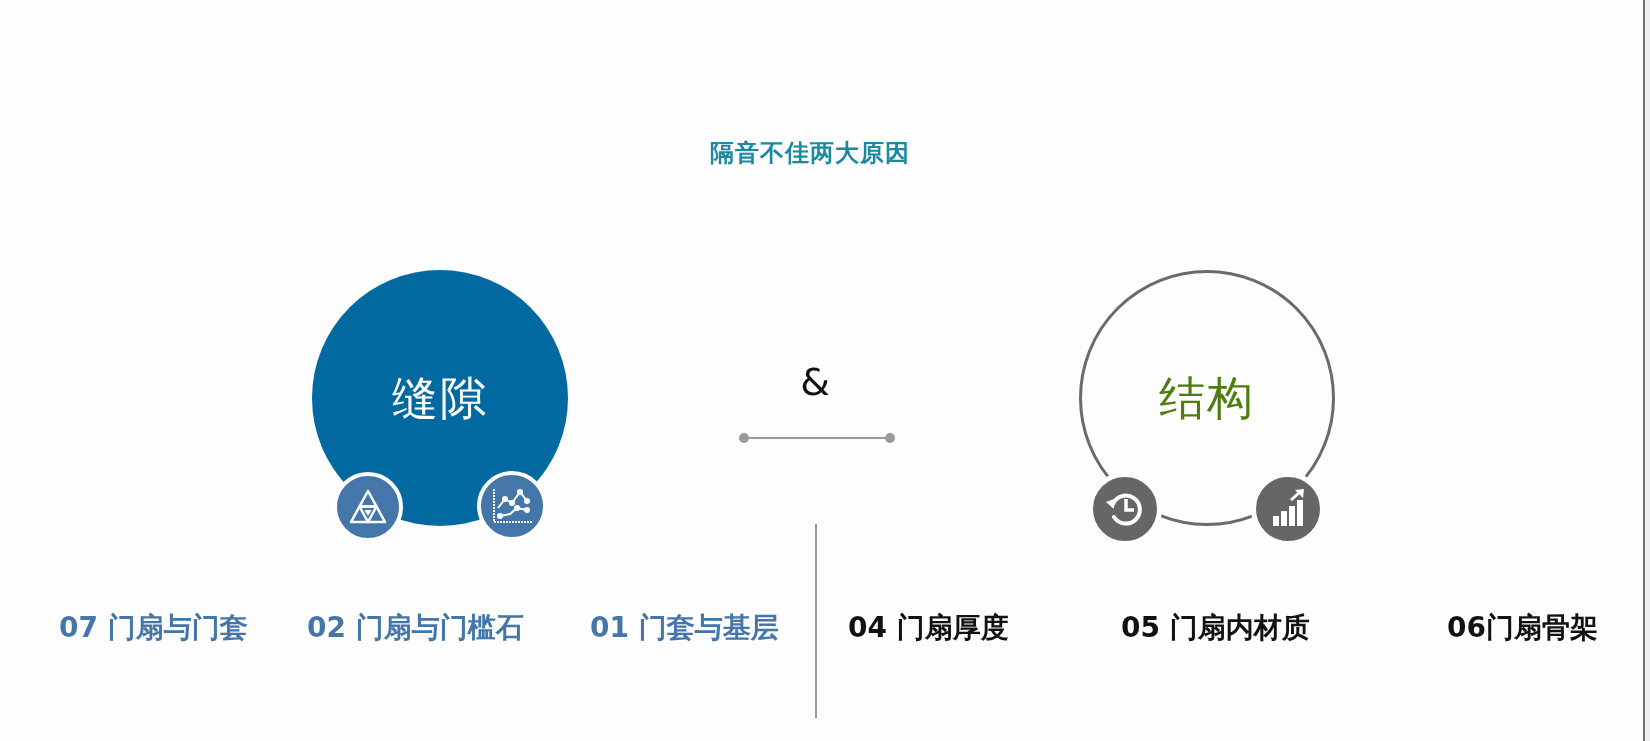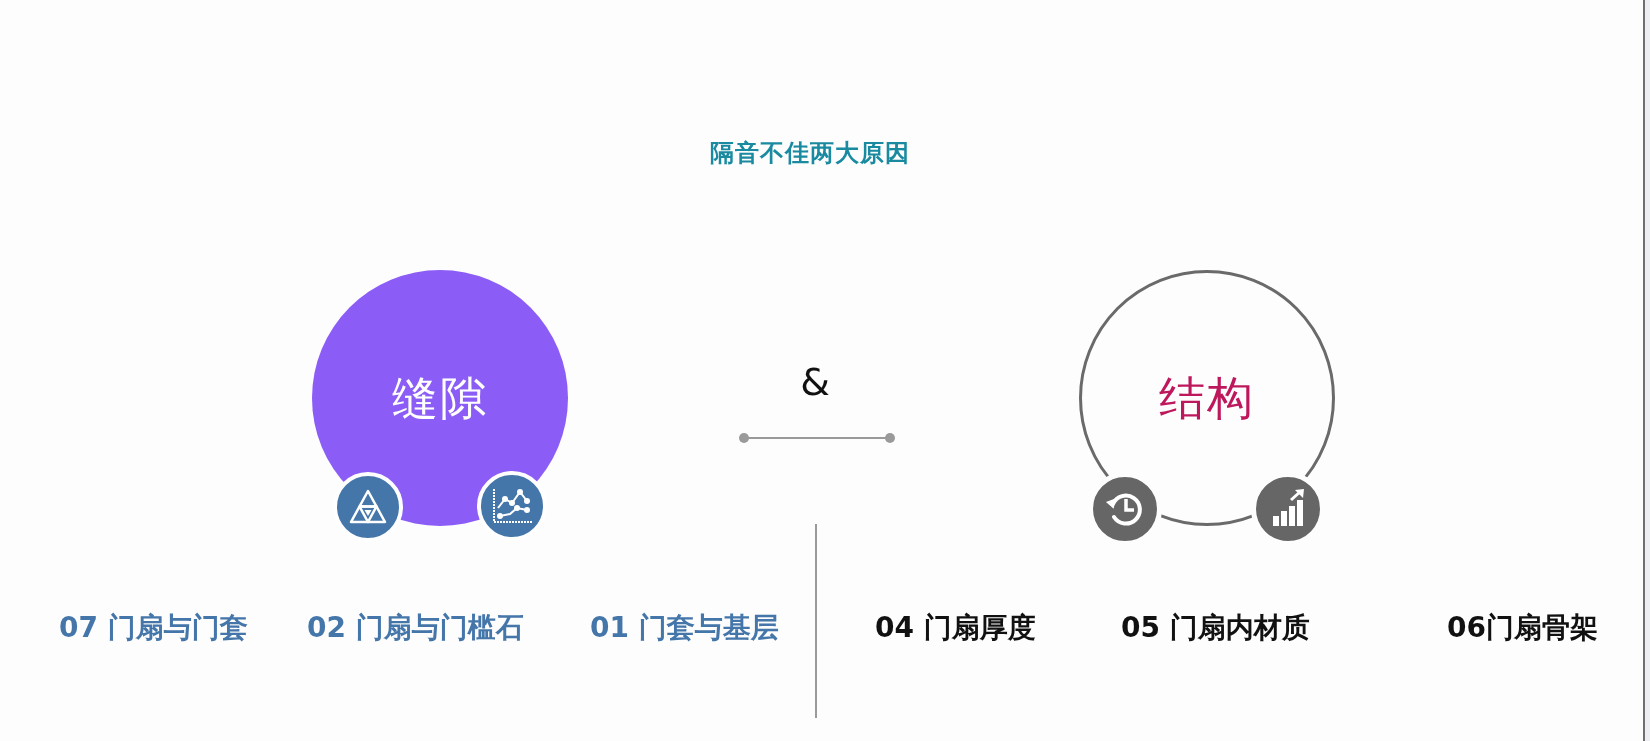--- a/index.html
+++ b/index.html
@@ -14,25 +14,25 @@
     }
     .title {
       position: absolute; left: 0; width: 1620px; top: 128px; text-align: center;
       font-size: 24px; font-weight: bold; color: #1a8aa0; letter-spacing: 1px;
       line-height: 50px;
     }
     .big-circle {
       position: absolute; width: 256px; height: 256px; border-radius: 50%;
       box-sizing: border-box; display: flex; align-items: center; justify-content: center;
     }
-    .big-circle.filled { left: 312px; top: 270px; background: #8b5cf6; }
+    .big-circle.filled { left: 312px; top: 270px; background: #0369a1; }
     .big-circle.outline { left: 1079px; top: 270px; border: 3px solid #6a6a6a; background: transparent; }
     .big-label { font-size: 46px; line-height: 56px; letter-spacing: 2px; }
     .filled .big-label { color: #ffffff; }
-    .outline .big-label { color: #be185d; }
+    .outline .big-label { color: #4d7c0f; }
     .small-circle {
       position: absolute; width: 66px; height: 66px; border-radius: 50%;
       box-sizing: border-box; display: flex; align-items: center; justify-content: center;
     }
     .small-circle.blue { background: #4476aa; border: 4px solid #ffffff; width: 70px; height: 70px; }
     .small-circle.gray { background: #666666; border: 5px solid #fdfdfd; width: 74px; height: 74px; }
     .amp {
       position: absolute; left: 795px; top: 360px; width: 40px; text-align: center;
       font-size: 38px; color: #111; line-height: 44px;
     }
@@ -110,17 +110,17 @@
       <line x1="24" y1="12" x2="34" y2="3" stroke="#fff" stroke-width="3"></line>
       <polygon points="28,2 37,1 36,10" fill="#fff"></polygon>
     </svg>
   </div>
 
   <div class="vdivider"></div>
 
   <div class="label blue" style="left:59px;">07 门扇与门套</div>
   <div class="label blue" style="left:307px;">02 门扇与门槛石</div>
   <div class="label blue" style="left:590px;">01 门套与基层</div>
-  <div class="label black" style="left:875px;">04 门扇厚度</div>
+  <div class="label black" style="left:848px;">04 门扇厚度</div>
   <div class="label black" style="left:1121px;">05 门扇内材质</div>
   <div class="label black" style="left:1417px;margin-left:30px;">06门扇骨架</div>
 
 </div>
 
 </body></html>

